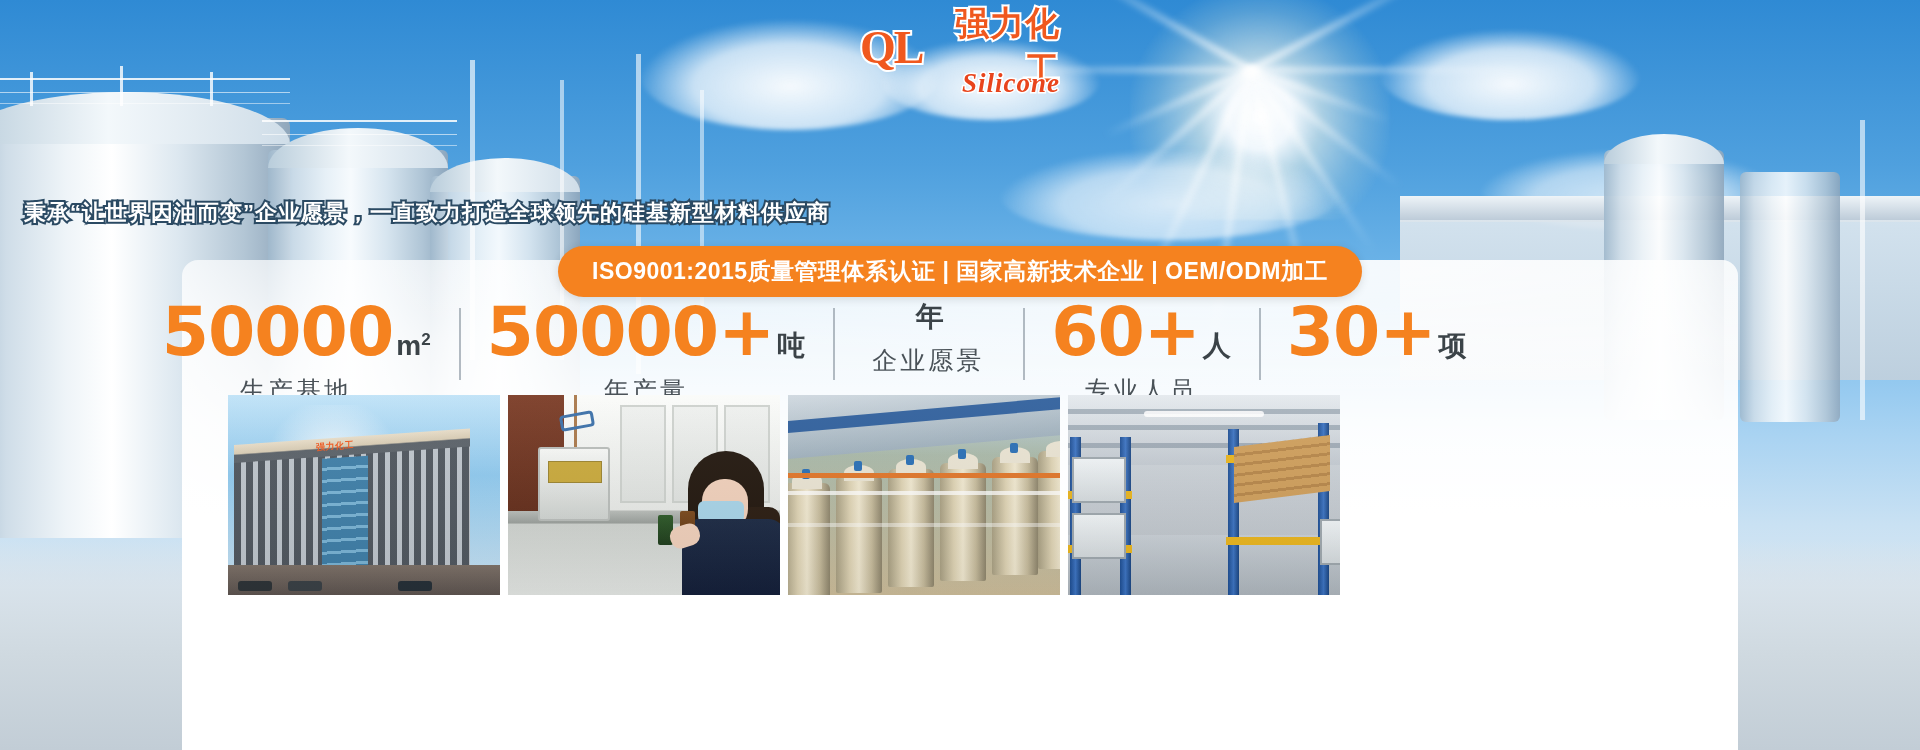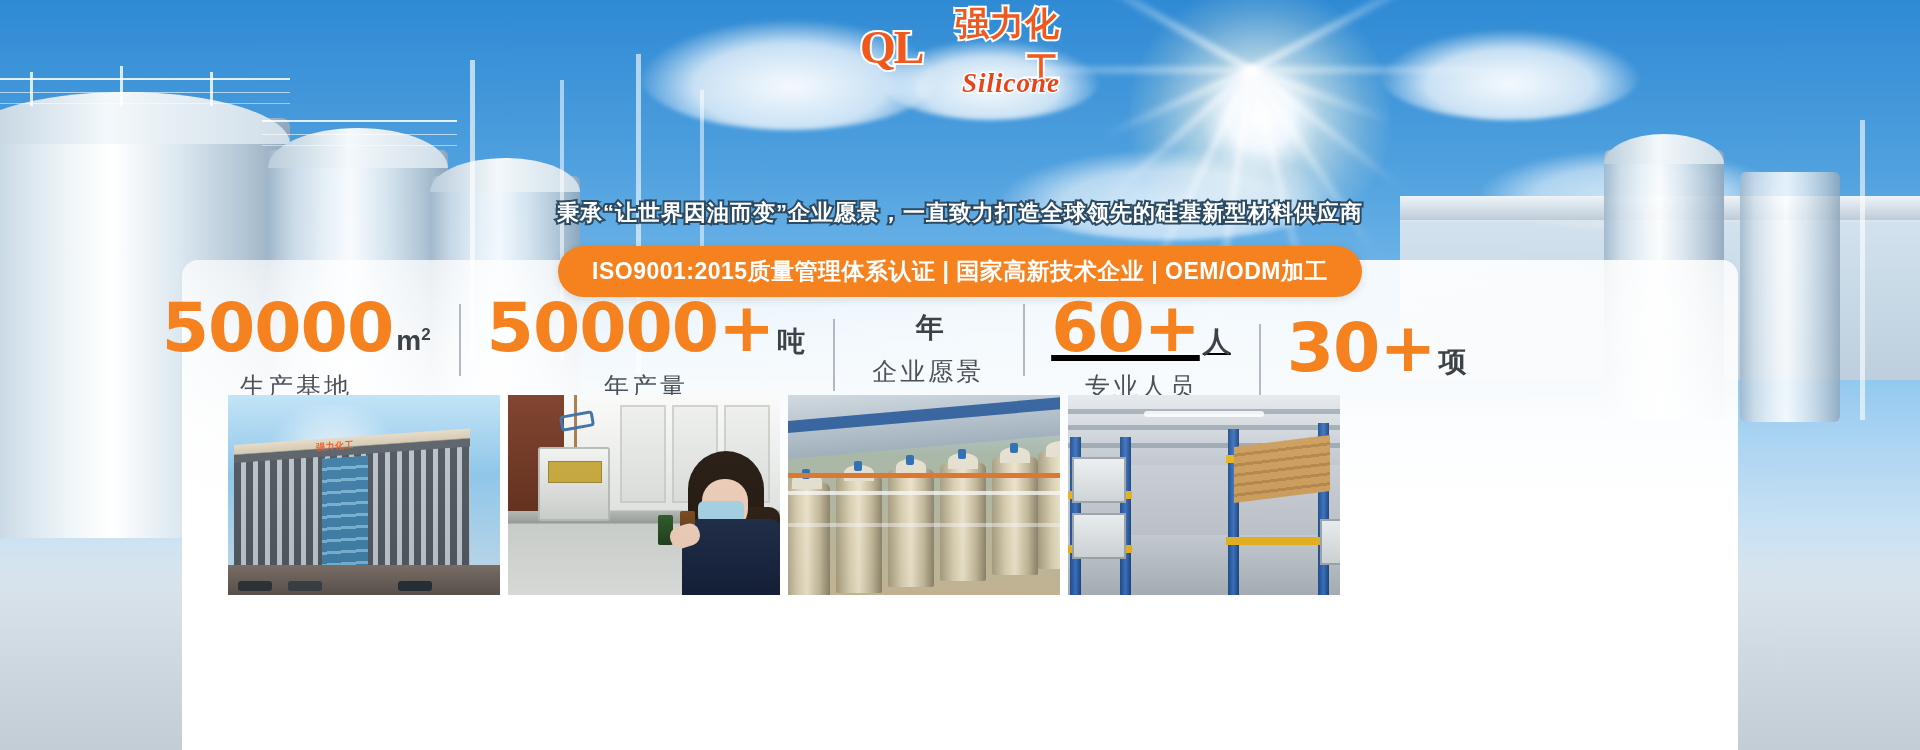--- a/index.html
+++ b/index.html
@@ -133,27 +133,28 @@
     color:transparent;
     -webkit-text-stroke:14px rgba(255,255,255,.55);
     filter:blur(4px);
     white-space:nowrap;
     z-index:-1;
   }
 
   
   .subtitle {
     position:absolute; left:0; right:0; top:198px;
-    text-align:center;
+    text-align:left;
     font-size:22px; font-weight:bold;
     color:#ffffff;
     -webkit-text-stroke:4px #2b4a63;
     paint-order:stroke fill;
     letter-spacing:1px;
     white-space:nowrap;
+    padding-left:24px;
   }
 
   
   .badge {
     position:absolute; left:50%; top:246px; transform:translateX(-50%);
     background:#f5821f;
     color:#fff;
     font-size:23px; font-weight:bold;
     padding:10px 34px;
     border-radius:26px;
@@ -171,21 +172,21 @@
   .panel-glow{
     position:absolute; left:182px; top:260px; width:1556px; height:160px;
     background:radial-gradient(ellipse at 68% 0%, rgba(255,255,255,.85) 0%, rgba(255,255,255,0) 62%);
     border-radius:16px 16px 0 0;
     pointer-events:none;
   }
 
   
   .stats {
     position:absolute; left:182px; top:298px; width:1264px; height:100px;
-    display:flex; align-items:center; justify-content:center;
+    display:flex; align-items:flex-start; justify-content:center;
   }
   .stat {
     position:relative;
     flex:0 0 auto;
     text-align:center;
     padding:0 28px;
   }
   .stat + .stat::before {
     content:"";
     position:absolute; left:0; top:10px;
@@ -206,21 +207,21 @@
   .stat-unit .sup { font-size:17px; vertical-align:super; }
   .stat-label {
     margin-top:8px;
     font-size:25px; color:#4a5258; letter-spacing:3px;
   }
 
   
   .stat.w1{ min-width:252px; }
   .stat.w2{ min-width:268px; }
   .stat.w3{ min-width:190px; }
-  .stat.w4{ min-width:196px;text-decoration:underline; }
+  .stat.w4{ min-width:196px; }
   .stat.w5{ min-width:200px; }
 
   
   .photos {
     position:absolute; left:228px; top:395px;
     display:flex; gap:8px;
   }
   .photo {
     position:relative;
     width:272px; height:200px;

